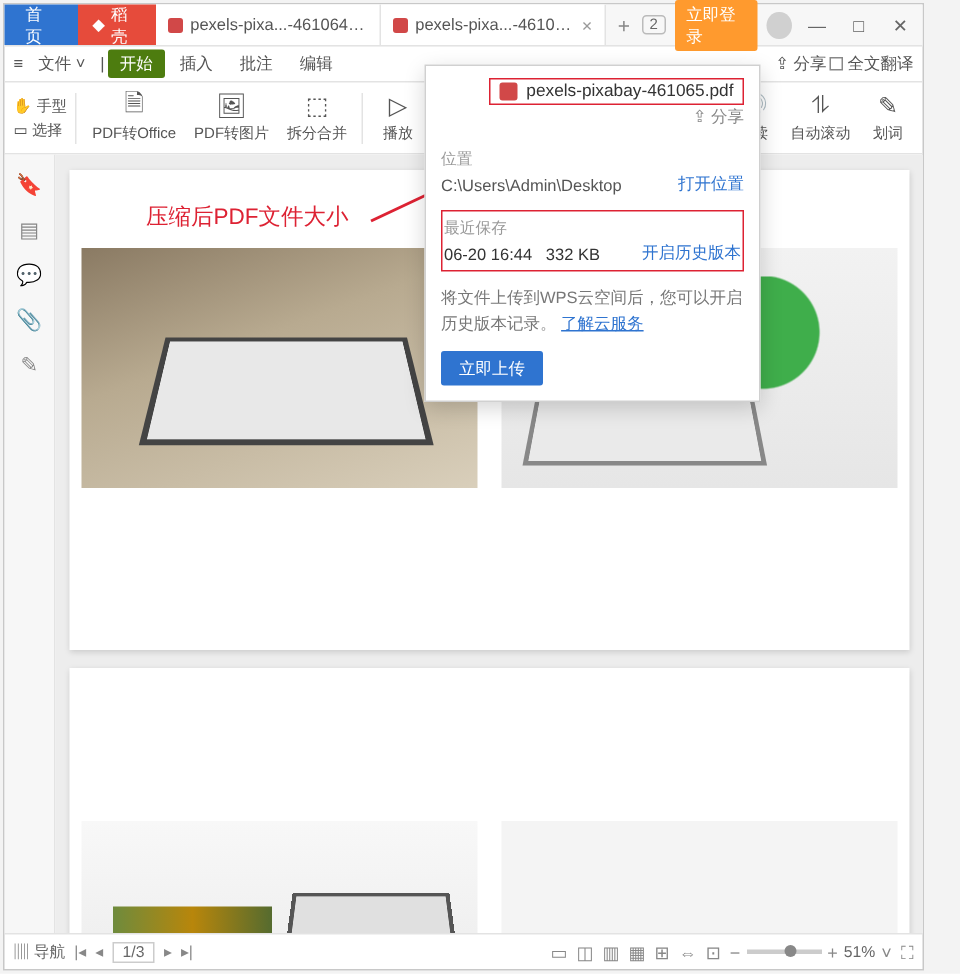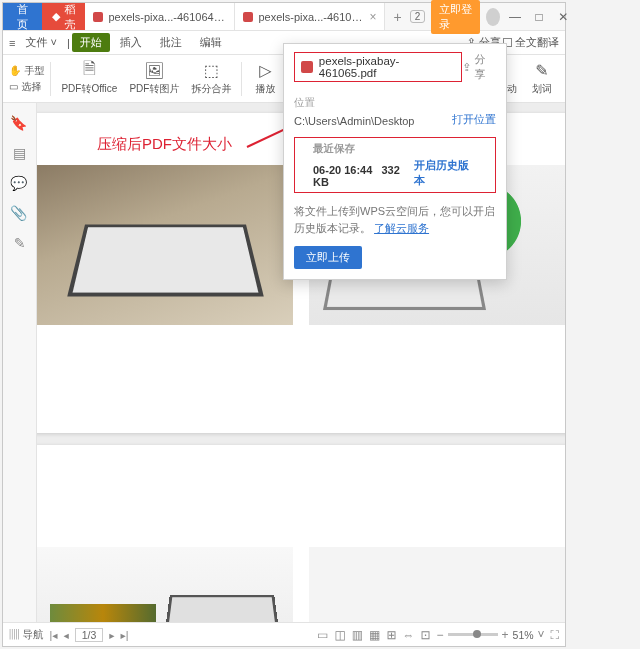--- a/index.html
+++ b/index.html
@@ -1,18 +1,18 @@
 <!DOCTYPE html>
 <html><head>
 <meta charset="utf-8">
 <style>
 * { margin: 0; padding: 0; box-sizing: border-box; font-family: "Microsoft YaHei", "Segoe UI", Arial, sans-serif; }
 html, body { width: 640px; height: 649px; background: #f3f3f3; overflow: hidden; }
 
-.win { position: relative; width: 564px; height: 645px; margin: 2px; background: #fff; border: 1px solid #c8c8c8; display: flex; flex-direction: column; }
+.win { position: relative; width: 614px; height: 645px; margin: 2px; background: #fff; border: 1px solid #c8c8c8; display: flex; flex-direction: column; }
 
 
 .titlebar { height: 28px; display: flex; align-items: stretch; background: #f7f7f7; border-bottom: 1px solid #e3e3e3; font-size: 11px; }
 .titlebar .home { background: #2f74d0; color: #fff; padding: 0 14px; display: flex; align-items: center; }
 .titlebar .shell { background: #e64b3b; color: #fff; padding: 0 10px; display: flex; align-items: center; gap: 4px; }
 .tabitem { display: flex; align-items: center; gap: 5px; padding: 0 8px; border-right: 1px solid #e3e3e3; color: #555; max-width: 150px; background: #fff; }
 .tabitem.active { background: #fff; }
 .tabitem .ticon { width: 10px; height: 10px; background: #d14848; border-radius: 2px; flex: none; }
 .tabitem .txt { white-space: nowrap; overflow: hidden; text-overflow: ellipsis; }
 .tabitem .close { color: #999; font-size: 12px; cursor: pointer; }
@@ -63,30 +63,30 @@
 .photo-low { background: linear-gradient(#f8f8f8,#ececec); }
 .photo-low::after { content:""; position:absolute; left:8%; bottom:0; width:40%; height:48%; background: linear-gradient(90deg,#6e8b3d,#b8860b,#556b2f); }
 .photo-low::before { content:""; position:absolute; right:6%; bottom:0; width:40%; height:56%; background:#e0e0e0; border:3px solid #555; transform: perspective(220px) rotateX(28deg); }
 
 
 .annot { position: absolute; left: 60px; top: 32px; color: #d23; font-size: 15px; font-weight: 500; pointer-events: none; }
 .arrow { position: absolute; left: 208px; top: 8px; width: 78px; height: 38px; pointer-events: none; }
 
 
 .pop { position: absolute; left: 280px; top: 40px; width: 224px; background: #fff; border: 1px solid #d0d0d0; box-shadow: 0 4px 14px rgba(0,0,0,.18); font-size: 11px; color: #555; z-index: 50; }
-.pop .head { display: flex; align-items: flex-start; justify-content: space-between; padding: 8px 10px; }
+.pop .head { display: flex; align-items: flex-end; justify-content: space-between; padding: 8px 10px; flex-direction: column; }
 .pop .fname { display: flex; align-items: center; gap: 6px; border: 1.5px solid #d23; padding: 2px 6px; font-size: 11.5px; color: #333; }
 .pop .ficon { width: 12px; height: 12px; background: #d14848; border-radius: 2px; }
 .pop .share { color: #888; display: flex; align-items: center; gap: 3px; cursor: pointer; }
 .pop .sec { padding: 6px 10px 8px; }
 .pop .lbl { color: #999; font-size: 10.5px; margin-bottom: 2px; }
 .pop .row { display: flex; justify-content: space-between; align-items: flex-end; }
 .pop .path { color: #555; }
 .pop .link { color: #2f74d0; cursor: pointer; }
-.pop .box { border: 1.5px solid #d23; padding: 4px 18px; margin: 2px 10px 6px; font-weight: bold; }
+.pop .box { border: 1.5px solid #d23; padding: 4px 1px; margin: 2px 10px 6px; }
 .pop .val { color: #333; }
 .pop .hint { padding: 4px 10px 10px; color: #777; line-height: 1.5; }
 .pop .hint a { color: #2f74d0; text-decoration: underline; cursor: pointer; }
 .pop .foot { display: flex; justify-content: flex-start; padding: 0 10px 10px; }
 .pop .upbtn { background: #2f74d0; color: #fff; padding: 4px 12px; border-radius: 2px; cursor: pointer; }
 
 
 .status { height: 24px; border-top: 1px solid #e3e3e3; display: flex; align-items: center; font-size: 10.5px; color: #666; padding: 0 6px; gap: 6px; }
 .status .nav { display: flex; align-items: center; gap: 6px; }
 .status .nav .nb { cursor: pointer; color: #888; }

